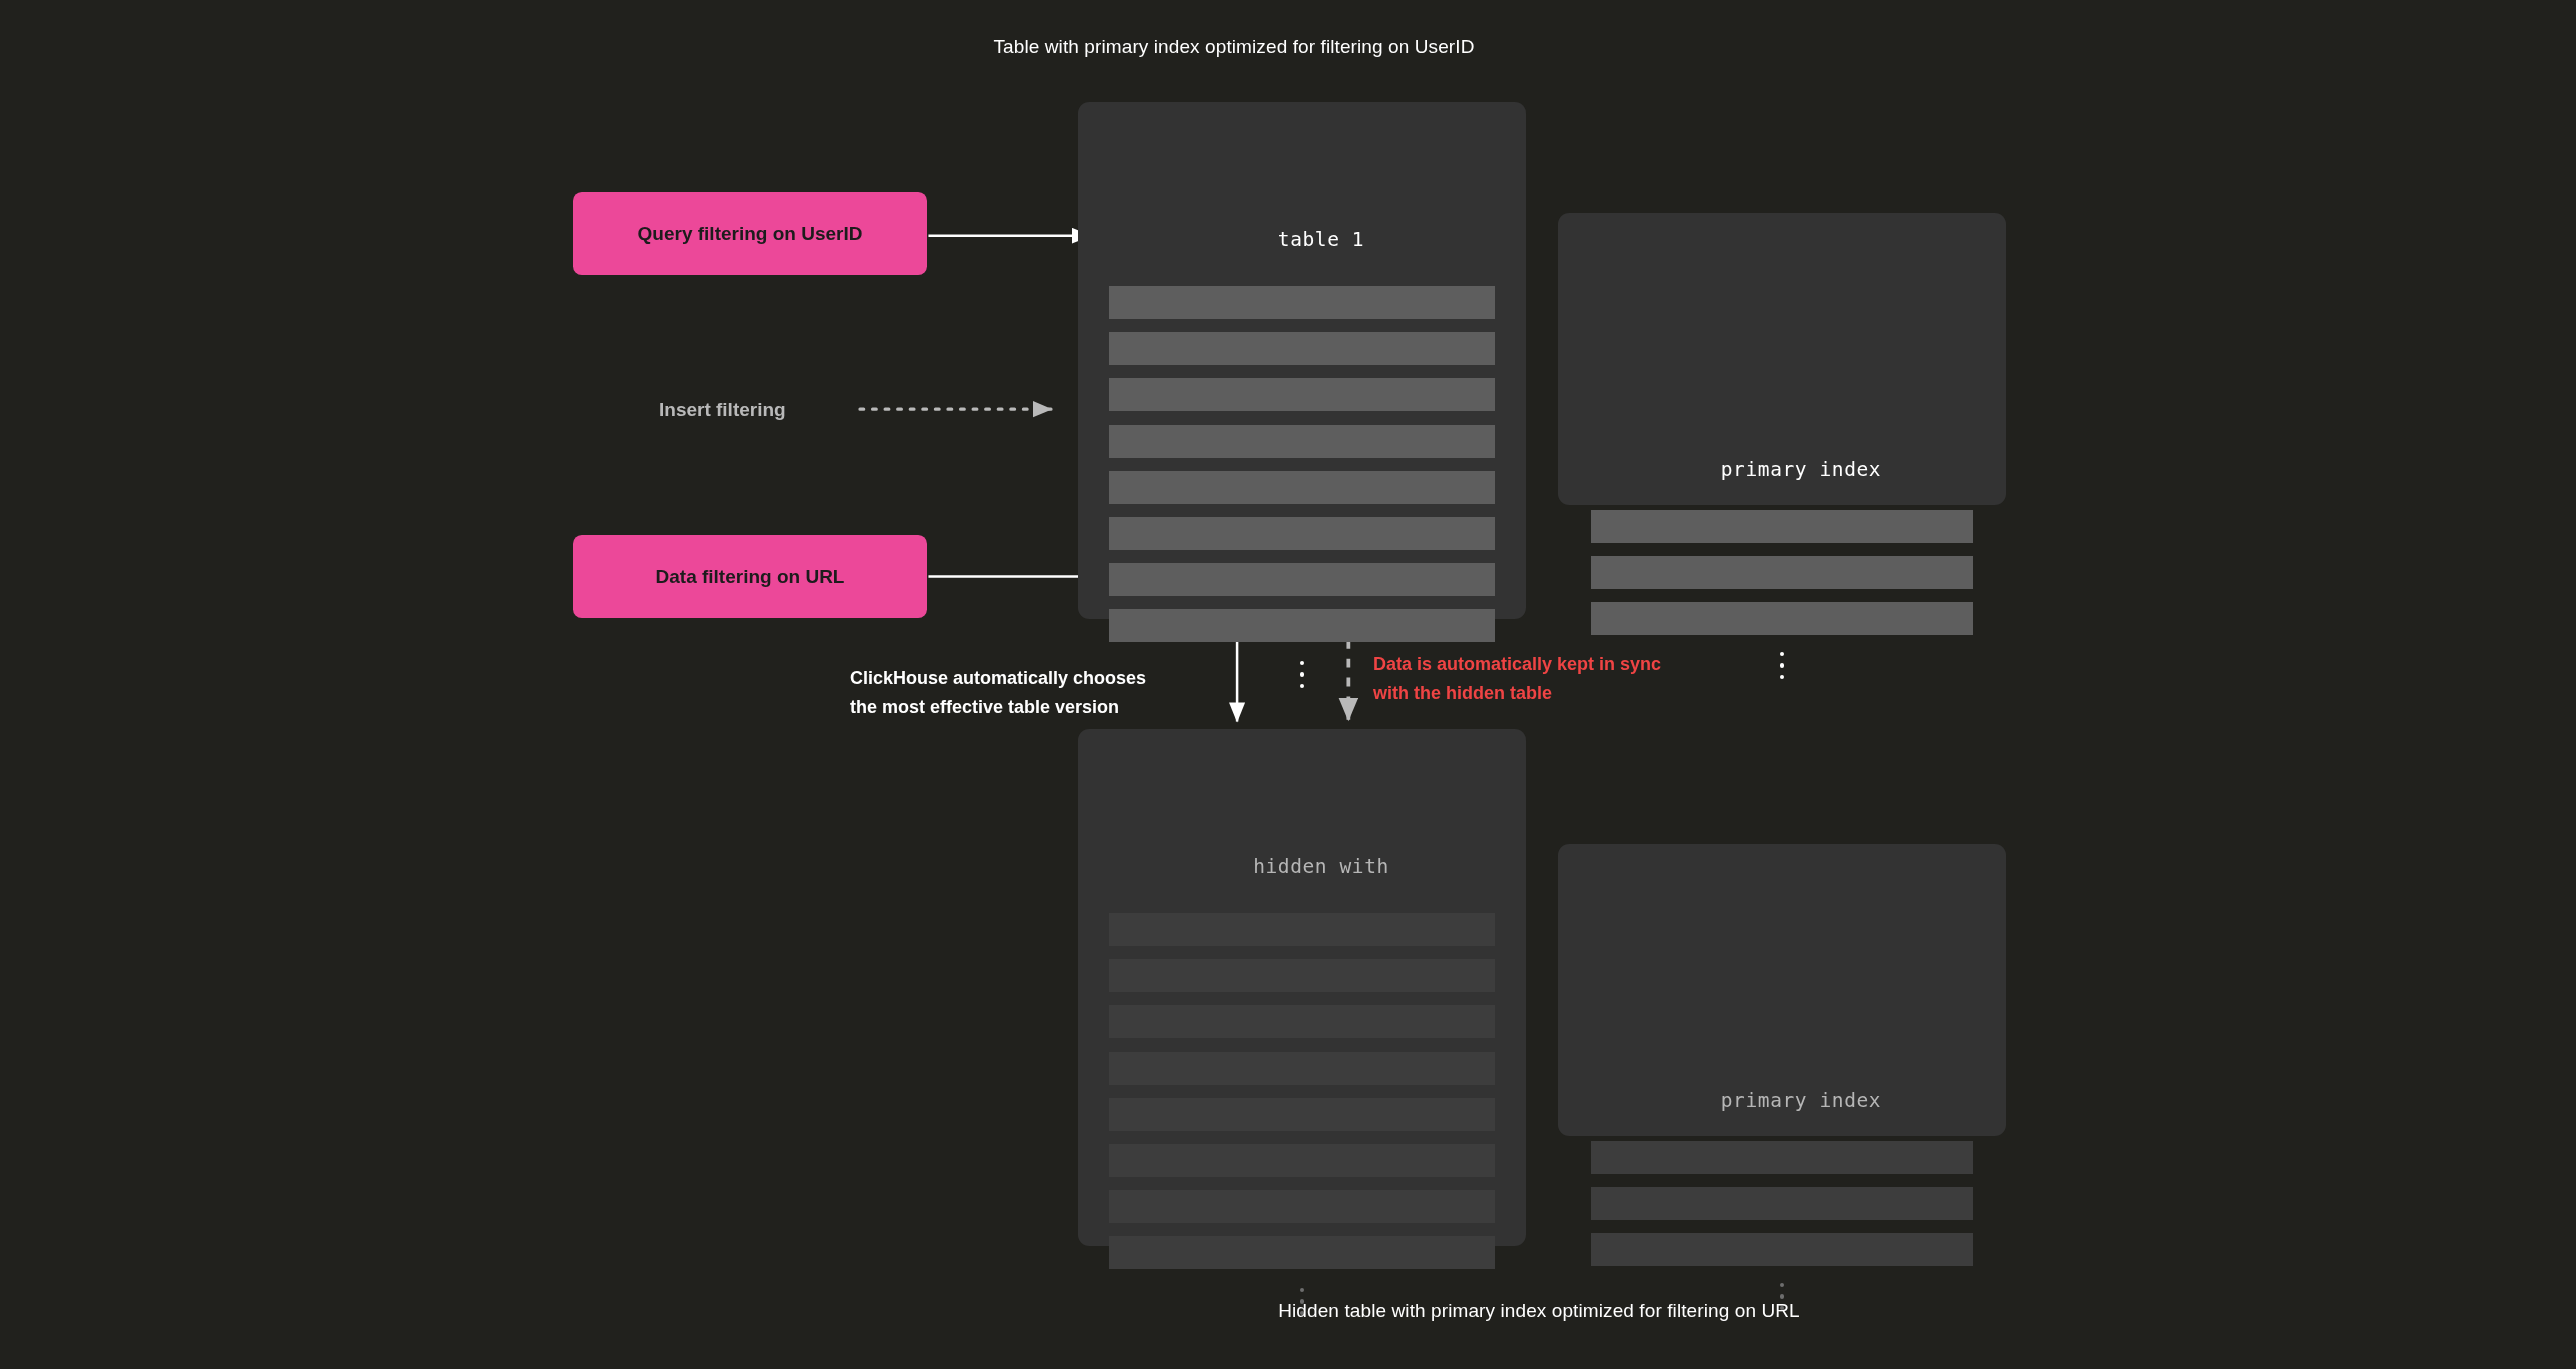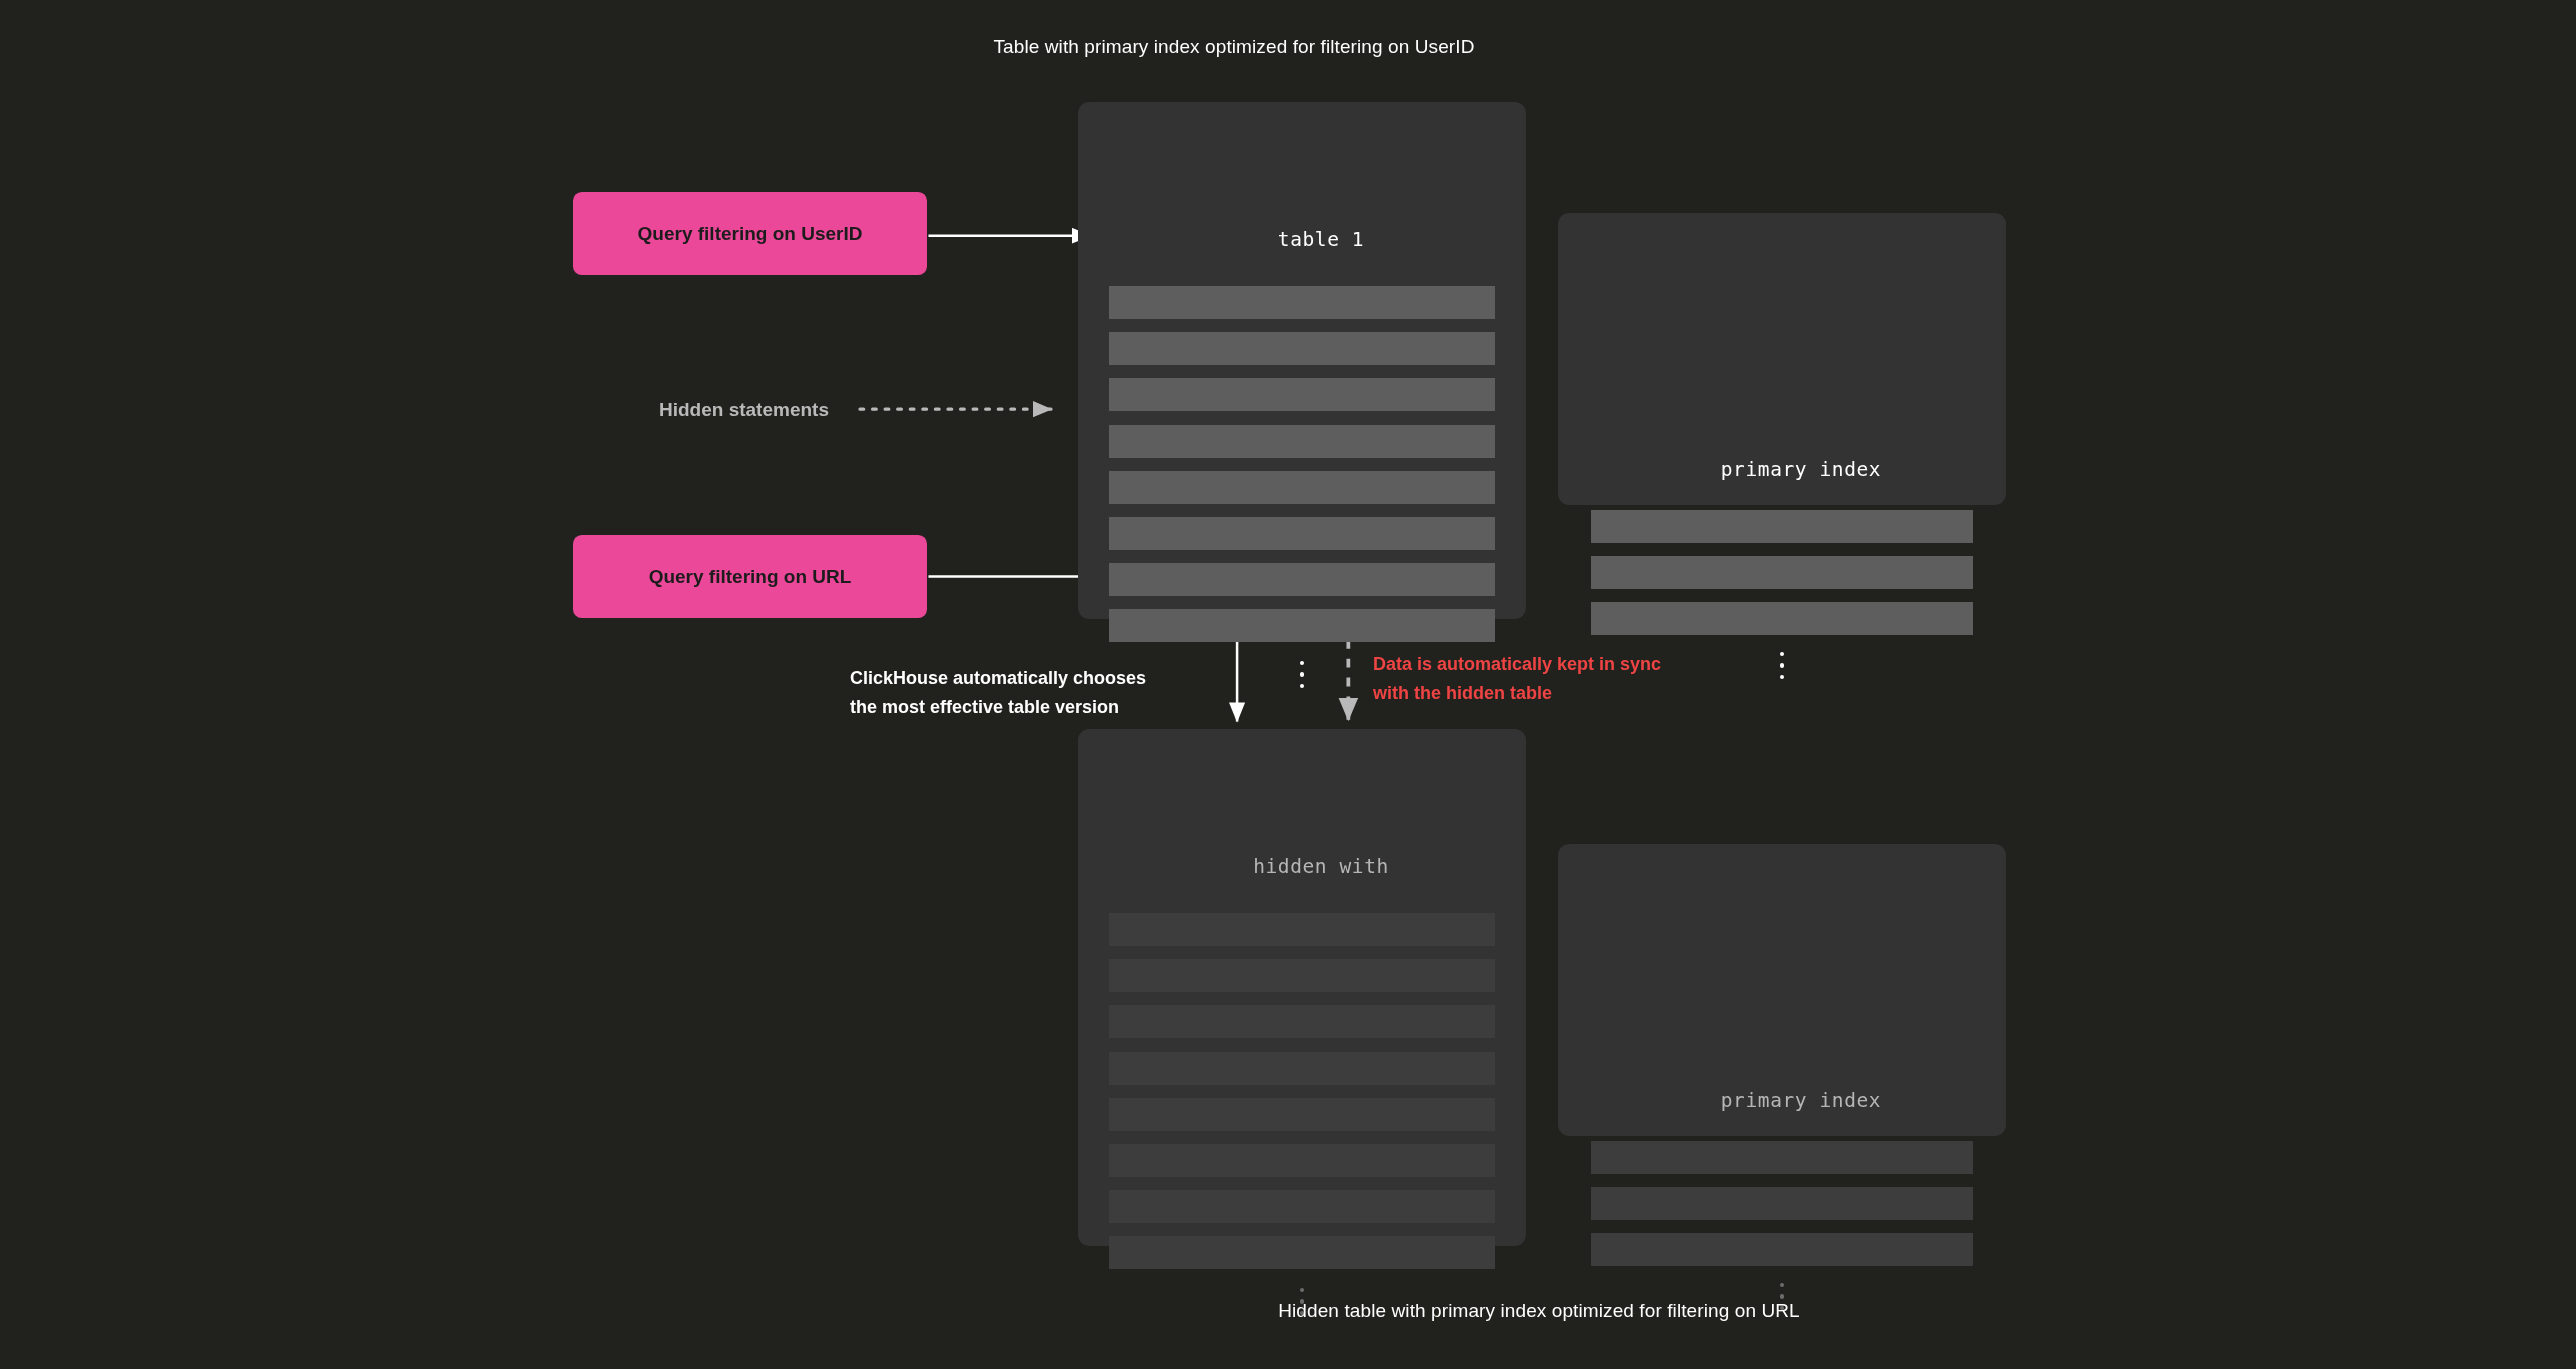--- a/index.html
+++ b/index.html
@@ -228,23 +228,23 @@
     </div>
     <div class="dots">
       <i></i>
         <i></i>
         <i></i>
     </div>
   </div>
 
   <div class="query-box" id="query-userid">Query filtering on UserID</div>
 
-  <div class="query-box" id="query-url">Query filtering on URL</div>
-
-  <div class="label" id="label-insert">Hidden statements</div>
+  <div class="query-box" id="query-url">Data filtering on URL</div>
+
+  <div class="label" id="label-insert">Insert filtering</div>
 
   <div class="label" id="label-choose">ClickHouse automatically chooses
 the most effective table version</div>
 
   <div class="label" id="label-sync">Data is automatically kept in sync
 with the hidden table</div>
 
   <div class="caption" id="caption-bottom">Hidden table with primary index optimized for filtering on URL</div>
 
 </div>

